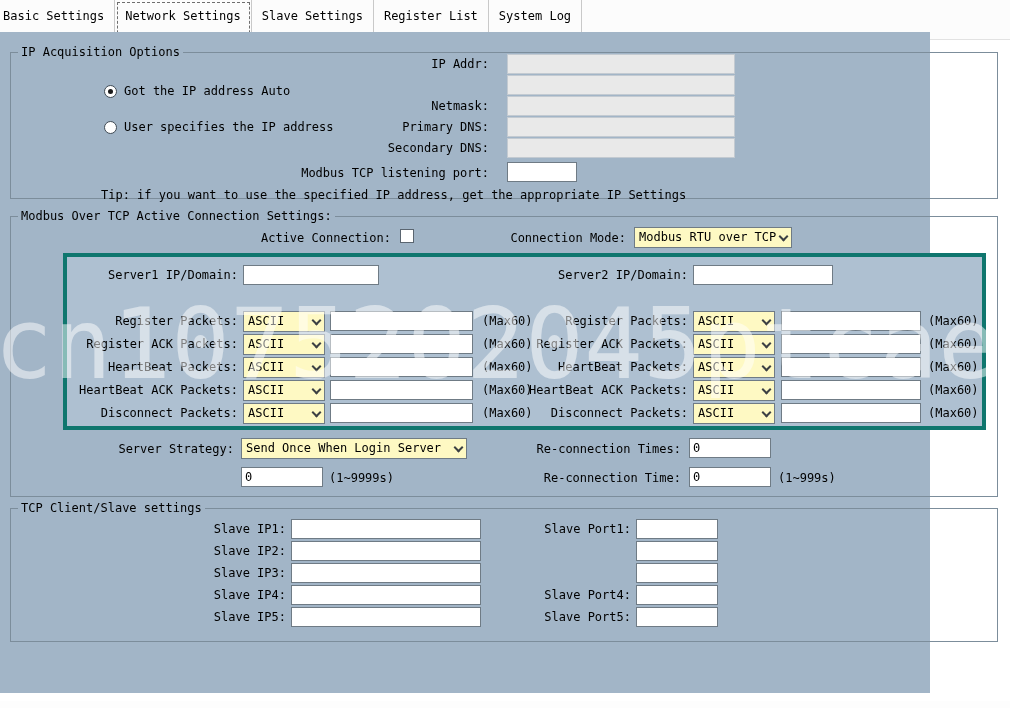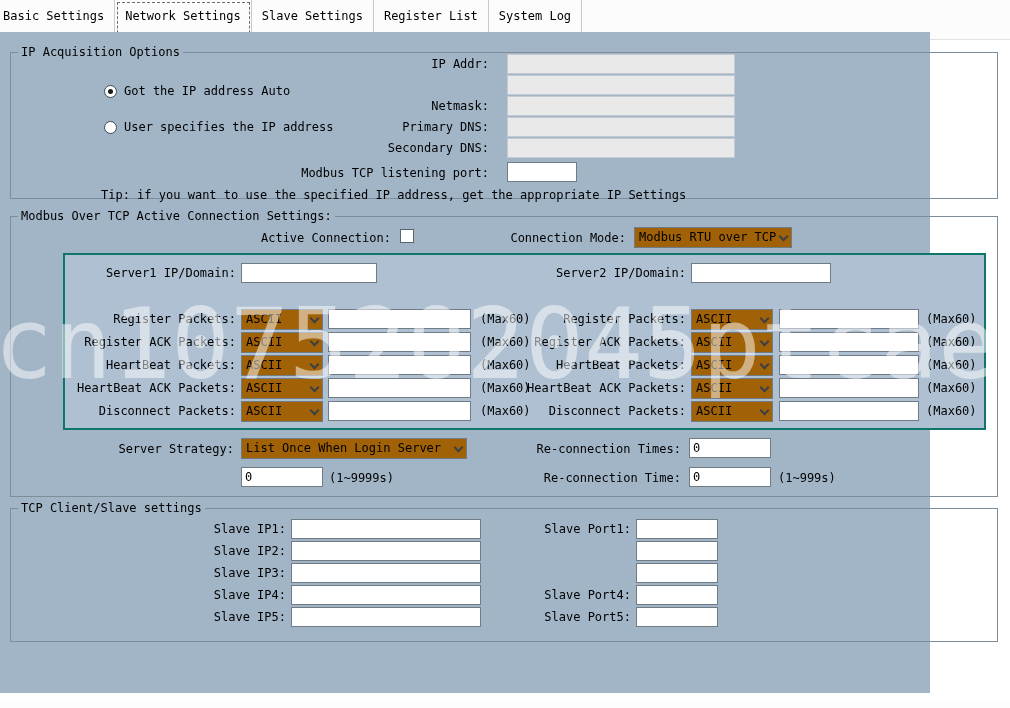--- a/index.html
+++ b/index.html
@@ -16,30 +16,30 @@
 
   .groupbox{position:absolute;border:1px solid #7c8d9b}
   .gb-title{position:absolute;top:-8px;left:7px;background:#a2b5c7;padding:0 3px;line-height:15px;white-space:nowrap}
 
   .lab{position:absolute;height:20px;line-height:20px;text-align:right;white-space:nowrap}
   .hint{position:absolute;height:20px;line-height:20px;white-space:nowrap}
   .maxl{position:absolute;height:20px;line-height:20px;white-space:nowrap}
   .tin{position:absolute;height:20px;border:1px solid #6f7b85;background:#fff;font:inherit;padding:0 3px;color:#000}
   .tin.gray{background:#e9e9e9;border-color:#c3cad1}
 
-  .dropdown{position:absolute;height:21px;background:#a16207;border:1px solid #6f7b85;line-height:19px;padding:0 24px 0 4px;white-space:nowrap;cursor:default}
+  .dropdown{position:absolute;height:21px;background:#fef9c3;border:1px solid #6f7b85;line-height:19px;padding:0 24px 0 4px;white-space:nowrap;cursor:default}
   .dd-arrow{position:absolute;right:4px;top:5px;width:7px;height:7px;border-right:2px solid #3c4043;border-bottom:2px solid #3c4043;transform:rotate(45deg)}
 
   .checkbox{position:absolute;width:14px;height:14px;background:#fff;border:1px solid #5a6570}
 
   .radio-row{position:absolute;display:flex;align-items:center;gap:7px;height:16px;white-space:nowrap;cursor:default}
   .radio{width:13px;height:13px;border-radius:50%;background:#fff;border:1px solid #3f4a54;position:relative;flex:0 0 13px}
   .radio.checked::after{content:"";position:absolute;left:3px;top:3px;width:5px;height:5px;border-radius:50%;background:#1a1a1a}
 
-  .panel{position:absolute;background:#aec0d1;border:2px solid #0f766e}
+  .panel{position:absolute;background:#aec0d1;border:4px solid #0f766e}
   .prow{position:absolute;left:0;width:100%;height:21px}
   .prow .lab,.prow .tin,.prow .dropdown,.prow .maxl{top:0}
 
   .watermark{position:absolute;left:-6px;top:263px;font-size:98px;line-height:1;color:rgba(255,255,255,0.5);white-space:nowrap;pointer-events:none;z-index:20}
 </style>
 </head>
 <body>
 
 <div class="tabbar">
   <div class="tab"><span>Basic Settings</span></div>
@@ -156,21 +156,21 @@
         <div class="maxl" style="left:415px">(Max60)</div>
         <div class="lab" style="left:450px;width:171px">Disconnect Packets:</div>
         <div class="dropdown" style="left:626px;width:82px"><span>ASCII</span><i class="dd-arrow"></i></div>
         <input class="tin" style="left: 714px; width: 140px;" value="">
         <div class="maxl" style="left:861px">(Max60)</div>
       </div>
     </div>
 
     <div class="lab" style="left:0;top:222px;width:223px">Server Strategy:</div>
     <div class="dropdown" style="left:230px;top:221px;width:226px">
-      <span>List Once When Login Server</span>
+      <span>Send Once When Login Server</span>
       <i class="dd-arrow"></i>
     </div>
     <div class="lab" style="left:450px;top:222px;width:220px">Re-connection Times:</div>
     <input class="tin" style="left: 678px; top: 221px; width: 82px;" value="0">
 
     <input class="tin" style="left: 230px; top: 250px; width: 82px;" value="0">
     <div class="hint" style="left:318px;top:251px">(1~9999s)</div>
 
     <div class="lab" style="left:450px;top:251px;width:220px">Re-connection Time:</div>
     <input class="tin" style="left: 678px; top: 250px; width: 82px;" value="0">

